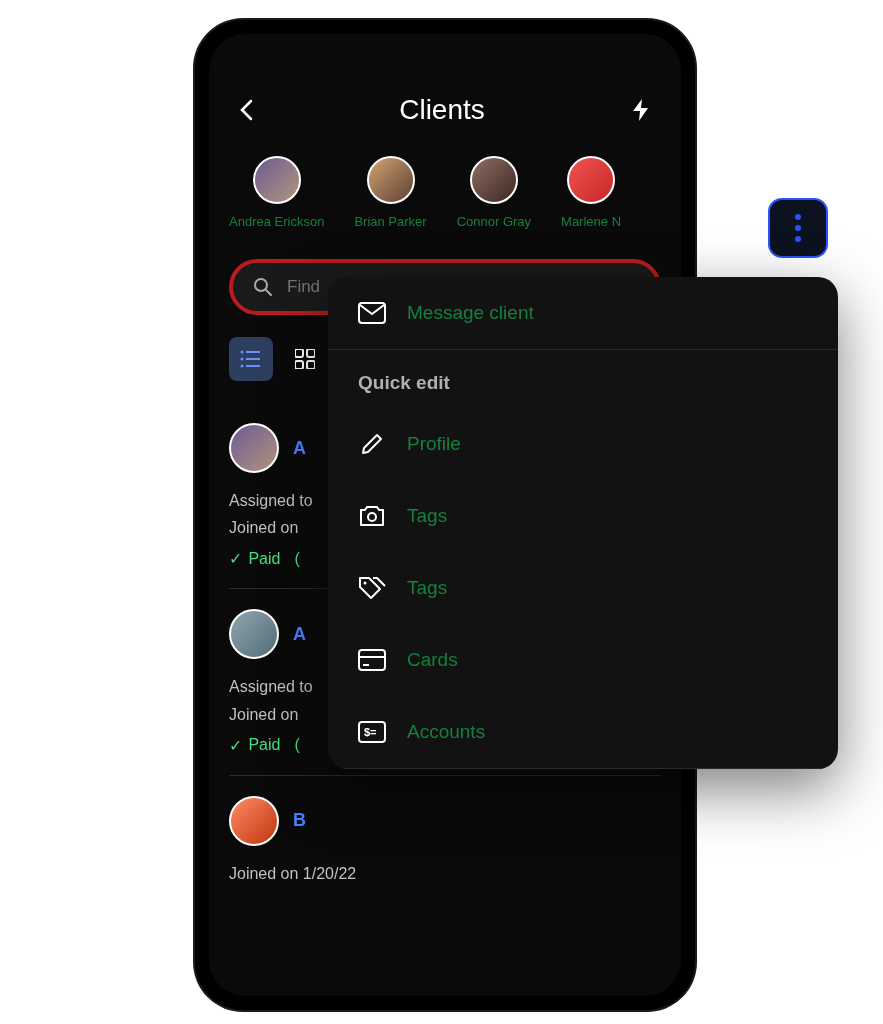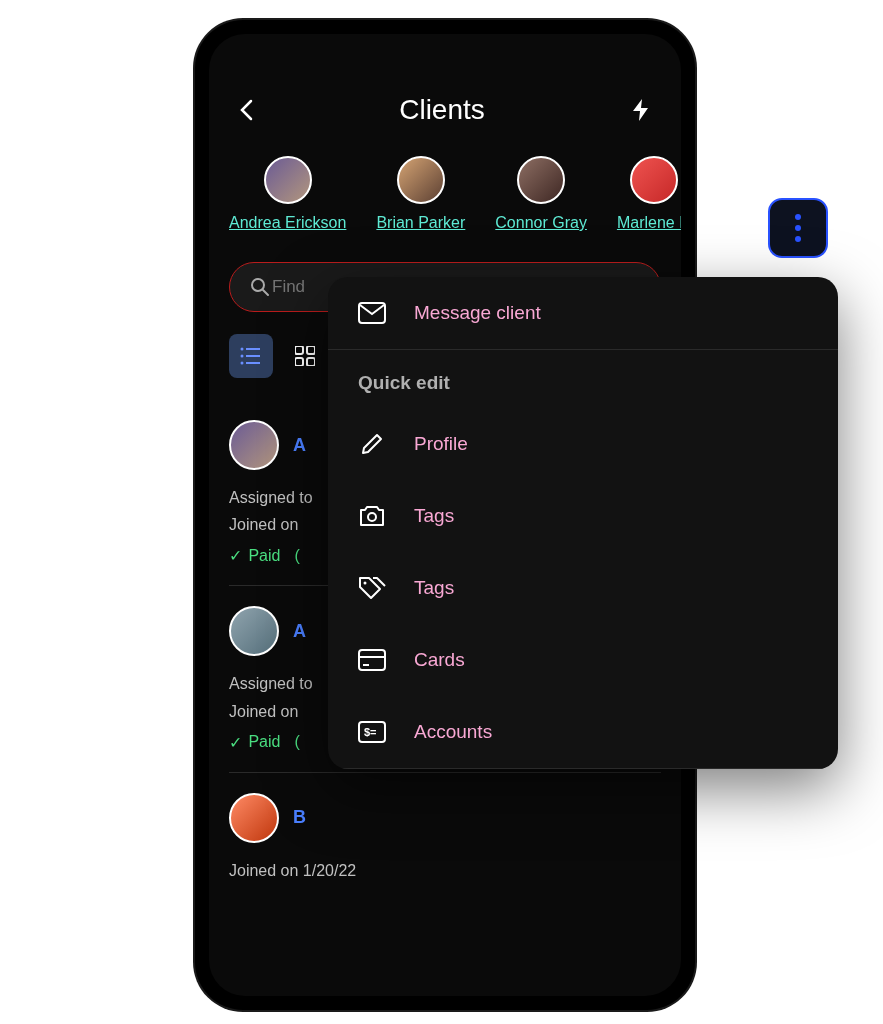--- a/index.html
+++ b/index.html
@@ -78,34 +78,33 @@
       position: relative;
       overflow: hidden;
     }
     .avatar.a1 { background: linear-gradient(135deg, #6b5b95, #b2967d); }
     .avatar.a2 { background: linear-gradient(135deg, #d4a373, #5c4033); }
     .avatar.a3 { background: linear-gradient(135deg, #8d6e63, #3e2723); }
     .avatar.a4 { background: linear-gradient(135deg, #ef5350, #c62828); }
     .avatar.a5 { background: linear-gradient(135deg, #90a4ae, #546e7a); }
     .avatar.a6 { background: linear-gradient(135deg, #ff8a65, #bf360c); }
     .client-chip-name {
-      color: #5eead4;
-      font-size: 16px;
+      color: #15803d;
+      font-size: 13px;
       white-space: nowrap;
-      text-decoration: underline;
     }
     .search-bar {
       margin: 10px 20px;
       background: #1a1a1a;
-      border: 1px solid #b91c1c;
+      border: 4px solid #b91c1c;
       border-radius: 28px;
       padding: 14px 20px;
       display: flex;
       align-items: center;
-      gap: 2px;
+      gap: 14px;
     }
     .search-icon {
       color: #aaa;
     }
     .search-input {
       background: transparent;
       border: none;
       color: #aaa;
       font-size: 17px;
       outline: none;
@@ -205,24 +204,24 @@
       top: 277px;
       width: 510px;
       background: #121212;
       border-radius: 20px;
       box-shadow: 0 20px 60px rgba(0,0,0,0.5);
       overflow: hidden;
     }
     .popover-item {
       display: flex;
       align-items: center;
-      gap: 28px;
+      gap: 21px;
       padding: 22px 30px;
       cursor: pointer;
-      color: #f9a8d4;
+      color: #15803d;
       font-size: 19px;
     }
     .popover-section-title {
       color: #b0b0b0;
       font-size: 19px;
       padding: 22px 30px 14px;
       font-weight: bold;
     }
     .popover-divider {
       height: 1px;

